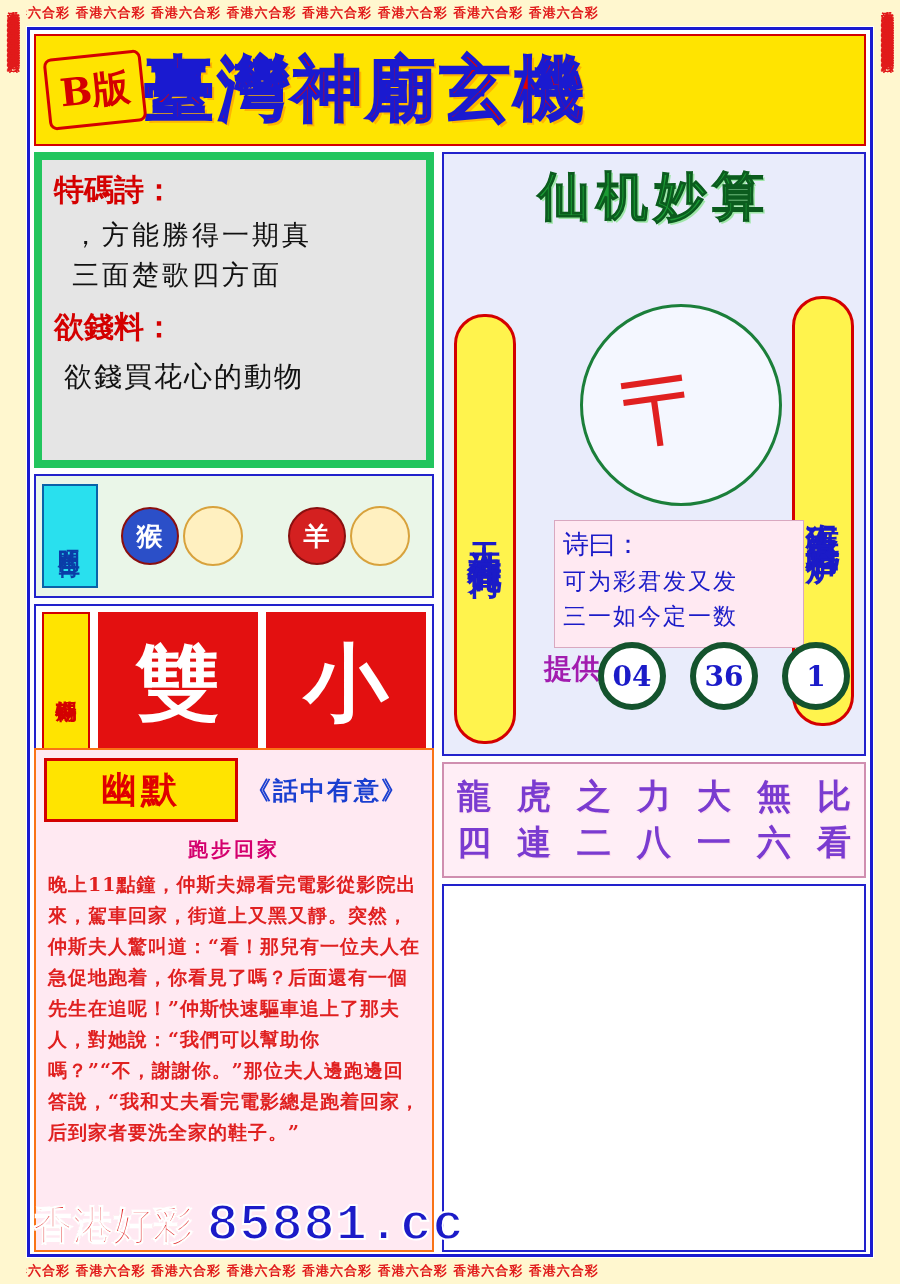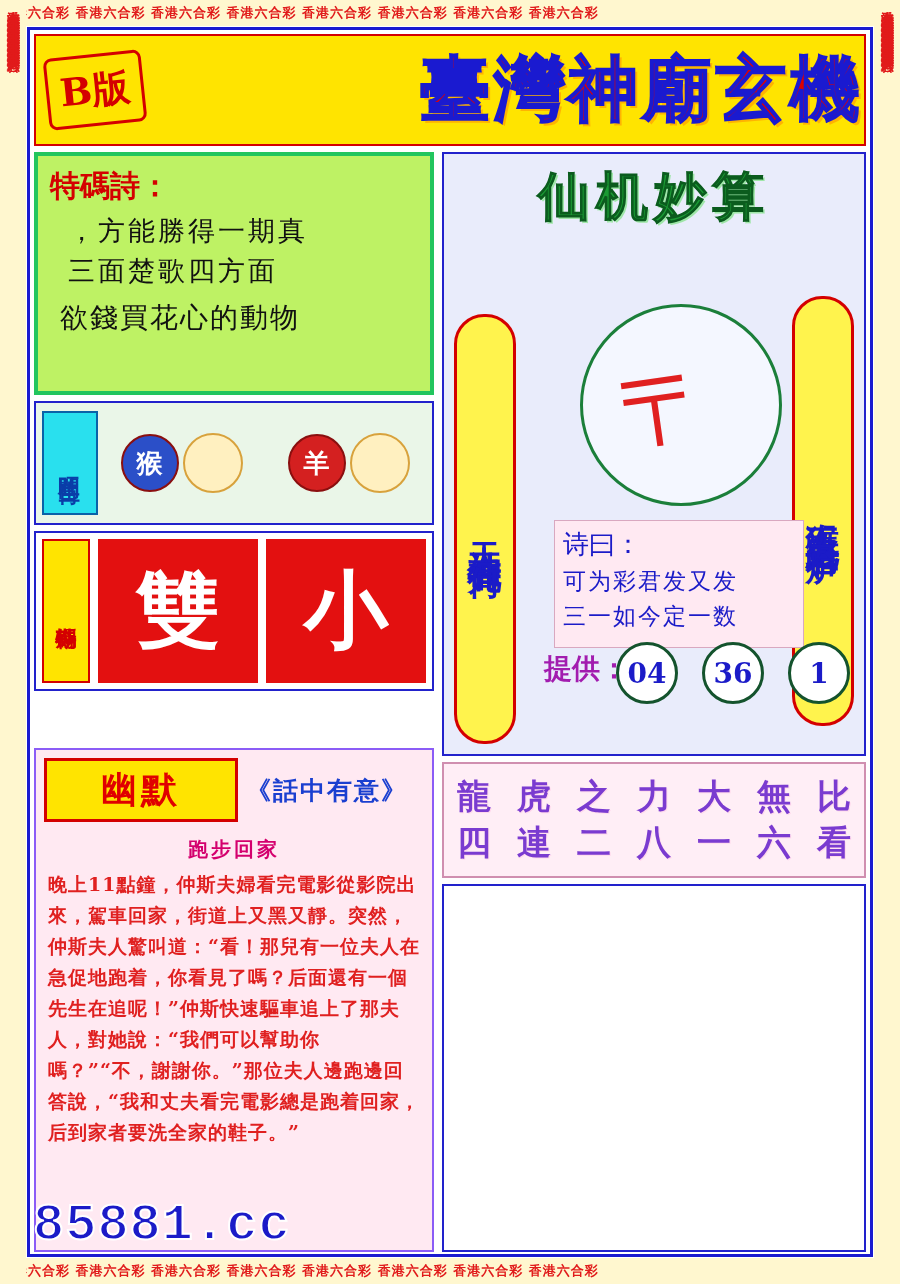--- a/index.html
+++ b/index.html
@@ -27,28 +27,28 @@
 
   
   .titlebar{position:absolute;left:4px;top:4px;width:832px;height:112px;
             background:#ffe400;border:2px solid #d40000;box-sizing:border-box;
             display:flex;align-items:center;}
   .stamp{width:92px;height:66px;margin-left:10px;border:3px solid #d40000;
          border-radius:8px;background:#ffe400;display:flex;align-items:center;
          justify-content:center;transform:rotate(-6deg);}
   .stamp span{font-family:"DejaVu Serif","Liberation Serif",serif;font-size:38px;
               font-weight:bold;color:#d40000;}
-  .bigtitle{flex:1;text-align:right;font-family:"DejaVu Serif","Liberation Serif",serif;
+  .bigtitle{flex:1;text-align:left;font-family:"DejaVu Serif","Liberation Serif",serif;
             font-size:70px;font-weight:bold;color:#e00000;letter-spacing:4px;
             -webkit-text-stroke:2px #1a1ad0;text-shadow:3px 3px 0 #ffb400;}
 
   
   .leftcol{position:absolute;left:4px;top:122px;width:400px;}
-  .poembox{background:#bef264;border:4px solid #22c55e;box-sizing:border-box;
-           padding:10px 12px 14px 12px;height:243px;}
+  .poembox{background:#e5e5e5;border:8px solid #22c55e;box-sizing:border-box;
+           padding:10px 12px 14px 12px;height:316px;}
   .redlabel{font-family:"DejaVu Serif","Liberation Serif",serif;font-size:30px;
             font-weight:bold;color:#d40000;margin-bottom:6px;}
   .poemline{font-family:"DejaVu Serif","Liberation Serif",serif;font-size:27px;
             color:#111;margin:4px 0 4px 18px;letter-spacing:3px;}
   .answerline{font-family:Liberation Sans, sans-serif;font-size:28px;
               color:#111;margin:10px 0 0 10px;letter-spacing:2px;}
 
   .zodiacbox{margin-top:6px;height:124px;border:2px solid #2222cc;background:#eaf6e8;
              box-sizing:border-box;display:flex;align-items:center;}
   .zodtag{width:56px;height:104px;margin-left:6px;background:#29e0ee;border:2px solid #0a62a8;
@@ -71,21 +71,21 @@
            display:flex;align-items:center;justify-content:center;box-sizing:border-box;}
   .codetag span{writing-mode:vertical-rl;text-orientation:upright;font-size:21px;
                 font-weight:bold;color:#d40000;font-family:"DejaVu Serif","Liberation Serif",serif;}
   .codecell{flex:1;height:144px;margin-left:8px;background:#e31010;display:flex;
             align-items:center;justify-content:center;}
   .codecell span{font-family:"DejaVu Serif","Liberation Serif",serif;font-size:84px;
                  font-weight:bold;color:#ffffff;}
 
   
   .humor{position:absolute;left:4px;top:718px;width:400px;height:504px;
-         background:#ffe9f2;border:2px solid #8b5cf6;box-sizing:border-box;padding:8px;}
+         background:#ffe9f2;border:2px solid #f97316;box-sizing:border-box;padding:8px;}
   .humorhead{display:flex;align-items:center;gap:8px;}
   .humorbadge{width:188px;height:58px;background:#ffe400;border:3px solid #d40000;
               display:flex;align-items:center;justify-content:center;}
   .humorbadge span{font-family:"DejaVu Serif","Liberation Serif",serif;font-size:36px;
                    font-weight:bold;color:#e00000;letter-spacing:4px;}
   .humorsub{font-family:"DejaVu Serif","Liberation Serif",serif;font-size:25px;
             font-weight:bold;color:#1a3fd0;letter-spacing:2px;}
   .storytitle{text-align:center;font-family:Liberation Mono, monospace;
               font-size:20px;font-weight:bold;color:#d4006e;margin:14px 0 6px 0;
               letter-spacing:3px;}
@@ -114,21 +114,21 @@
           font-family:"DejaVu Serif","Liberation Serif",serif;transform:rotate(-8deg);}
   .poemcard{position:absolute;left:110px;top:366px;width:250px;height:128px;
             background:#ffe9f2;border:1px solid #d9a8c0;box-sizing:border-box;padding:6px 8px;}
   .poemcard .lbl{font-family:"DejaVu Serif","Liberation Serif",serif;font-size:26px;
                  font-weight:normal;color:#1b1bc8;}
   .poemcard .ln{font-family:"DejaVu Serif","Liberation Serif",serif;font-size:23px;
                 color:#1b1bc8;letter-spacing:2px;margin-top:4px;}
   .provide{position:absolute;left:100px;top:496px;font-family:"DejaVu Serif","Liberation Serif",serif;
            font-size:28px;font-weight:bold;color:#a21caf;}
   .nums{position:absolute;left:148px;top:488px;display:flex;gap:24px;}
-  .numball{width:56px;height:56px;border-radius:50%;border:3px solid #14532d;
+  .numball{width:56px;height:56px;border-radius:50%;border:6px solid #14532d;
            background:#fff;display:flex;align-items:center;justify-content:center;
            font-family:"DejaVu Serif","Liberation Serif",serif;font-size:28px;
            font-weight:bold;color:#1b1bc8;}
 
   
   .charm{position:absolute;left:412px;top:732px;width:424px;height:116px;
          background:#ffeef6;border:2px solid #d08fb0;box-sizing:border-box;
          display:flex;flex-direction:column;justify-content:center;}
   .charmrow{display:flex;justify-content:space-around;align-items:center;
             font-family:"DejaVu Serif","Liberation Serif",serif;font-size:34px;
@@ -173,20 +173,21 @@
       </div>
       <div class="bigtitle">臺灣神廟玄機</div>
     </div>
 
     <div class="leftcol">
 
       <div class="poembox">
         <div class="redlabel">特碼詩：</div>
         <div class="poemline">，方能勝得一期真</div>
         <div class="poemline">三面楚歌四方面</div>
+        <div class="redlabel" style="margin-top:14px">欲錢料：</div>
         <div class="answerline">欲錢買花心的動物</div>
       </div>
 
       <div class="zodiacbox">
         <div class="zodtag">
           <span>旺門生肖</span>
         </div>
         <div class="zodwrap">
           <div class="zodpair">
             <div class="zodball blue">
@@ -273,15 +274,16 @@
         <span>一</span>
         <span>六</span>
         <span>看</span>
       </div>
     </div>
 
     <div class="blankpanel"></div>
   </div>
 
   <div class="watermark">
+    <div class="wm1">香港好彩</div>
     <div class="wm2">85881.cc</div>
   </div>
 </div>
 
 </body></html>

